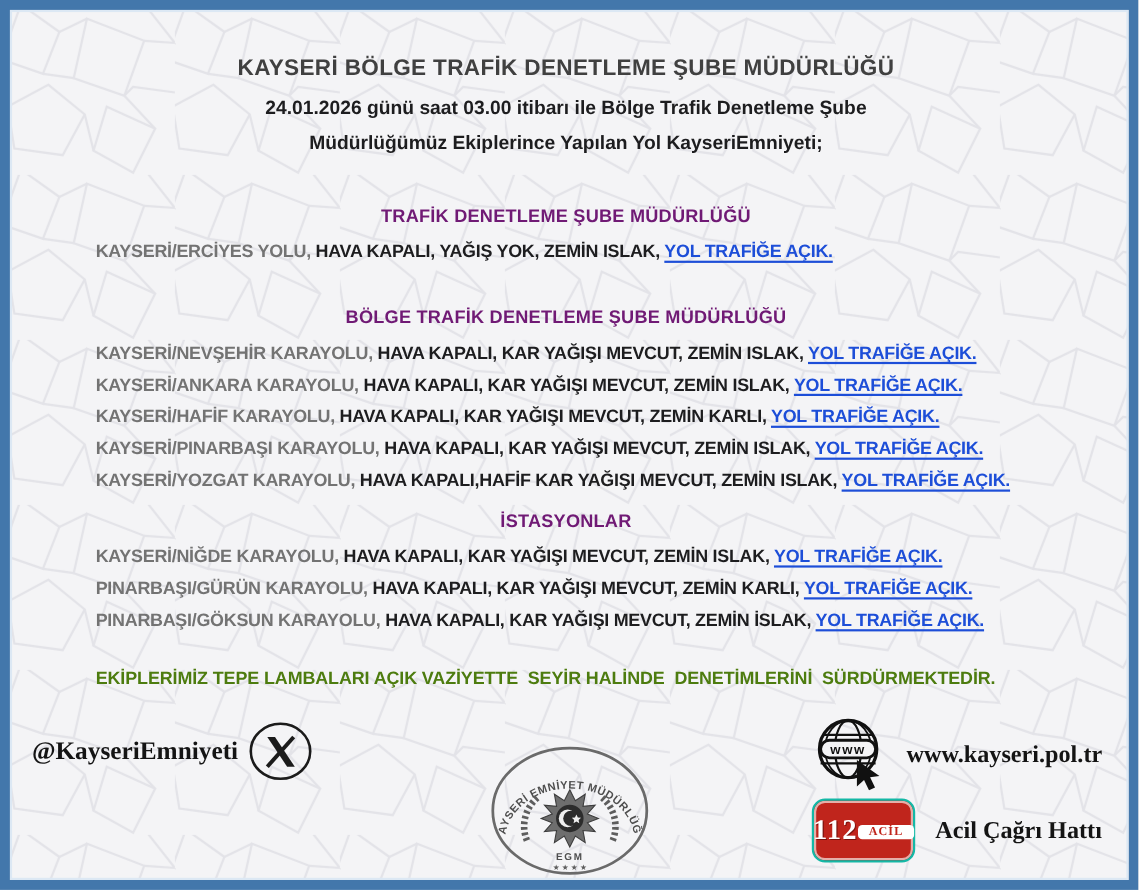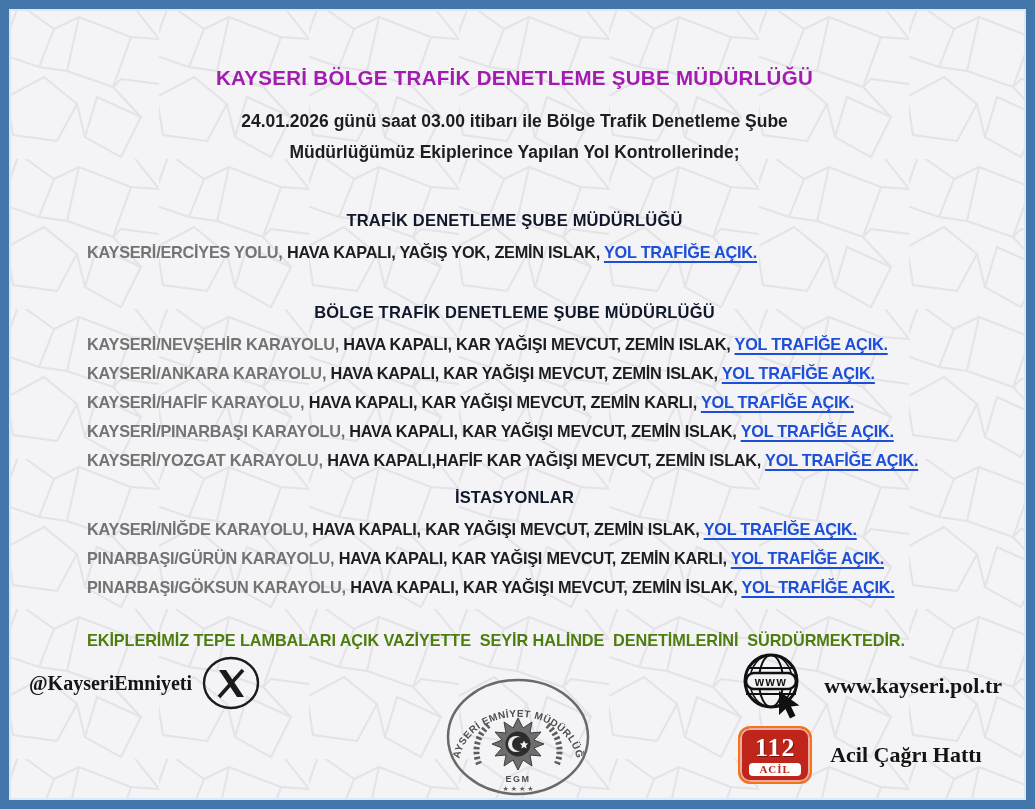--- a/index.html
+++ b/index.html
@@ -4,51 +4,51 @@
 <style>
   html,body { margin:0; padding:0; background:#e9e9ea; }
   .poster {
     position:relative; width:1035px; height:809px; box-sizing:border-box;
     background:#f4f4f6; border:9px solid #4377ab; overflow:hidden;
     font-family:"Liberation Sans", sans-serif;
   }
   .poster::after { content:""; position:absolute; inset:0; border:2px solid #dce8f4; pointer-events:none; }
   .bg-pattern { position:absolute; inset:0; width:100%; height:100%; display:block; }
   .content { position:relative; padding:41px 84px 0 78px; }
-  .title { margin:16px; font-size:20.5px; font-weight:bold; color:#a21caf; text-align:center; letter-spacing:0.3px; }
+  .title { margin:0; font-size:20.5px; font-weight:bold; color:#404040; text-align:center; letter-spacing:0.3px; }
   .subtitle { margin-top:9px; font-size:17.5px; font-weight:bold; color:#1d1d1f; text-align:center; line-height:31px; }
-  .sec-header { text-align:center; color:#0f172a; font-weight:bold; font-size:16.5px; letter-spacing:0.2px; }
+  .sec-header { text-align:center; color:#701a75; font-weight:bold; font-size:16.5px; letter-spacing:0.2px; }
   .sec1 .sec-header { margin-top:43px; }
   .sec2 .sec-header { margin-top:36px; }
   .sec3 .sec-header { margin-top:13px; }
   .rows { margin-top:8px; }
   .row { font-size:16.3px; font-weight:bold; color:#1d1d1f; letter-spacing:-0.25px; line-height:29px; white-space:nowrap; }
   .road { color:#737373; }
   .open { color:#1d4ed8; text-decoration:underline; text-decoration-thickness:2px; text-underline-offset:3px; }
   .footer-note { margin-top:29px; font-size:16.3px; font-weight:bold; color:#4d7c0f; white-space:pre-wrap; letter-spacing:-0.1px; }
 
   .bottom-band { position:absolute; left:0; right:0; bottom:0; height:150px; }
   .serifbold { font-family:"Liberation Serif", serif; font-weight:bold; color:#141414; }
   .social { position:absolute; left:20px; top:6px; }
   .social-row { display:flex; align-items:center; gap:10px; }
-  .social-row.r1 { font-size:20px; }
+  .social-row.r1 { font-size:23px; }
   .social-row.r2 { margin-top:8px; margin-left:34px; font-size:23px; }
   .circle-icon { flex:0 0 auto; }
 
   .emblem { position:absolute; left:50%; transform:translateX(-50%); bottom:2px; }
 
   .contact { position:absolute; right:24px; top:0; }
   .contact-row { display:flex; align-items:center; gap:14px; }
   .contact-row.r1 { font-size:22px; }
   .contact-row.r2 { margin-top:4px; font-size:22px; gap:18px; }
 
   .badge112 {
-    width:74px; height:58px; background:#c0251c; border:2px solid #f97316; border-radius:12px;
+    width:94px; height:58px; background:#c0251c; border:2px solid #14b8a6; border-radius:12px;
     box-shadow: inset 0 0 0 2px #e5aea9;
-    display:flex; flex-direction:column; align-items:center; justify-content:center; box-sizing:border-box;
+    display:flex; align-items:center; justify-content:center; box-sizing:border-box;
   }
   .badge-num { color:#ffffff; font-weight:bold; font-size:26px; line-height:26px; text-shadow:1px 1px 0 #7a120d; letter-spacing:1px; }
   .badge-acil { margin-top:2px; background:#ffffff; color:#c0251c; font-weight:bold; font-size:11px; line-height:13px; padding:0 10px; border-radius:4px; letter-spacing:1px;text-align:center; }
 </style>
 </head>
 <body>
 
 <div class="poster">
 
   <svg class="bg-pattern" xmlns="http://www.w3.org/2000/svg">
@@ -67,21 +67,21 @@
       </pattern>
     </defs>
     <rect width="100%" height="100%" fill="url(#geo)"></rect>
   </svg>
 
   <div class="content">
     <h1 class="title">KAYSERİ BÖLGE TRAFİK DENETLEME ŞUBE MÜDÜRLÜĞÜ</h1>
 
     <div class="subtitle">
       <div>24.01.2026 günü saat 03.00 itibarı ile Bölge Trafik Denetleme Şube</div>
-      <div>Müdürlüğümüz Ekiplerince Yapılan Yol Kontrollerinde;</div>
+      <div>Müdürlüğümüz Ekiplerince Yapılan Yol KayseriEmniyeti;</div>
     </div>
 
     <div class="section sec1">
       <div class="sec-header">TRAFİK DENETLEME ŞUBE MÜDÜRLÜĞÜ</div>
       <div class="rows">
         <div class="row">
           <span class="road">KAYSERİ/ERCİYES YOLU,</span>
           <span class="cond">HAVA KAPALI, YAĞIŞ YOK, ZEMİN ISLAK,</span>
           <span class="open">YOL TRAFİĞE AÇIK.</span>
         </div>

